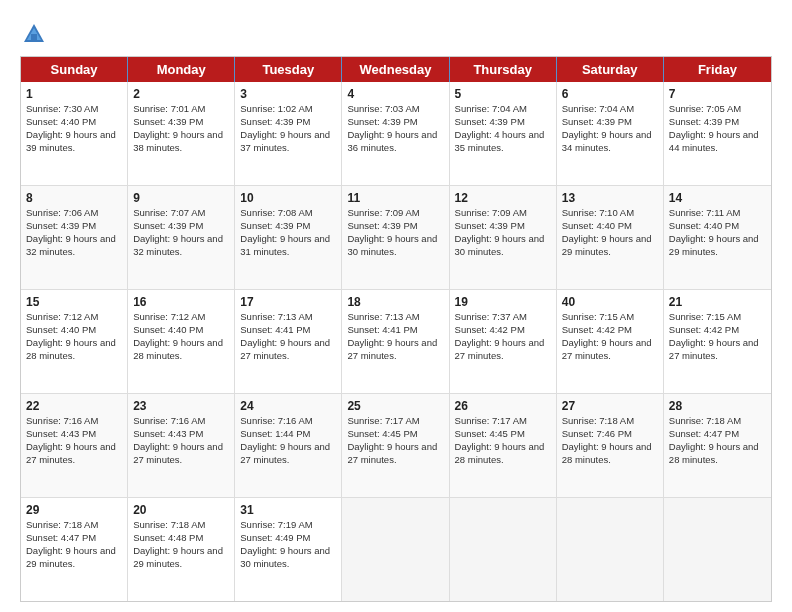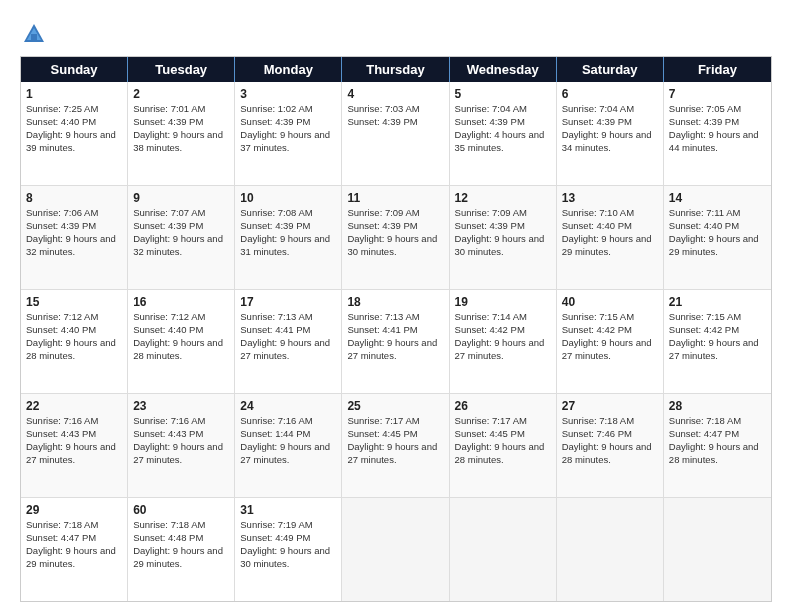--- a/index.html
+++ b/index.html
@@ -64,21 +64,21 @@
     }
     .calendar {
       flex: 1;
       display: flex;
       flex-direction: column;
       border: 1px solid #ccc;
     }
     .cal-header {
       display: grid;
       grid-template-columns: repeat(7, 1fr);
-      background: #0f172a;
+      background: #b91c1c;
     }
     .cal-header-cell {
       color: #fff;
       font-weight: bold;
       font-size: 13px;
       text-align: center;
       padding: 5px 2px;
       border-right: 1px solid #5590cc;
     }
     .cal-header-cell:last-child { border-right: none; }
@@ -135,67 +135,67 @@
     </div>
     <div class="title-block">
       <div class="month-title"></div>
       <div class="location"></div>
     </div>
   </div>
 
   <div class="calendar">
     <div class="cal-header">
     <div class="cal-header-cell">Sunday</div>
+        <div class="cal-header-cell">Monday</div>
         <div class="cal-header-cell">Tuesday</div>
-        <div class="cal-header-cell">Monday</div>
+        <div class="cal-header-cell">Wednesday</div>
         <div class="cal-header-cell">Thursday</div>
-        <div class="cal-header-cell">Wednesday</div>
         <div class="cal-header-cell">Saturday</div>
         <div class="cal-header-cell">Friday</div>
       </div>
     <div class="cal-body">
     <div class="cal-row" style="height: 103.8px;">
-          <div class="cal-cell"><span class="day-num">1</span><span>Sunrise: 7:25 AM</span><br><span>Sunset: 4:40 PM</span><br><span>Daylight: 9 hours and 39 minutes.</span></div>
+          <div class="cal-cell"><span class="day-num">1</span><span>Sunrise: 7:30 AM</span><br><span>Sunset: 4:40 PM</span><br><span>Daylight: 9 hours and 39 minutes.</span></div>
           <div class="cal-cell"><span class="day-num">2</span><span>Sunrise: 7:01 AM</span><br><span>Sunset: 4:39 PM</span><br><span>Daylight: 9 hours and 38 minutes.</span></div>
           <div class="cal-cell"><span class="day-num">3</span><span>Sunrise: 1:02 AM</span><br><span>Sunset: 4:39 PM</span><br><span>Daylight: 9 hours and 37 minutes.</span></div>
-          <div class="cal-cell"><span class="day-num">4</span><span>Sunrise: 7:03 AM</span><br><span>Sunset: 4:39 PM</span><br></div>
+          <div class="cal-cell"><span class="day-num">4</span><span>Sunrise: 7:03 AM</span><br><span>Sunset: 4:39 PM</span><br><span>Daylight: 9 hours and 36 minutes.</span></div>
           <div class="cal-cell"><span class="day-num">5</span><span>Sunrise: 7:04 AM</span><br><span>Sunset: 4:39 PM</span><br><span>Daylight: 4 hours and 35 minutes.</span></div>
           <div class="cal-cell"><span class="day-num">6</span><span>Sunrise: 7:04 AM</span><br><span>Sunset: 4:39 PM</span><br><span>Daylight: 9 hours and 34 minutes.</span></div>
           <div class="cal-cell"><span class="day-num">7</span><span>Sunrise: 7:05 AM</span><br><span>Sunset: 4:39 PM</span><br><span>Daylight: 9 hours and 44 minutes.</span></div>
         </div>
         <div class="cal-row" style="height: 103.8px;">
           <div class="cal-cell"><span class="day-num">8</span><span>Sunrise: 7:06 AM</span><br><span>Sunset: 4:39 PM</span><br><span>Daylight: 9 hours and 32 minutes.</span></div>
           <div class="cal-cell"><span class="day-num">9</span><span>Sunrise: 7:07 AM</span><br><span>Sunset: 4:39 PM</span><br><span>Daylight: 9 hours and 32 minutes.</span></div>
           <div class="cal-cell"><span class="day-num">10</span><span>Sunrise: 7:08 AM</span><br><span>Sunset: 4:39 PM</span><br><span>Daylight: 9 hours and 31 minutes.</span></div>
           <div class="cal-cell"><span class="day-num">11</span><span>Sunrise: 7:09 AM</span><br><span>Sunset: 4:39 PM</span><br><span>Daylight: 9 hours and 30 minutes.</span></div>
           <div class="cal-cell"><span class="day-num">12</span><span>Sunrise: 7:09 AM</span><br><span>Sunset: 4:39 PM</span><br><span>Daylight: 9 hours and 30 minutes.</span></div>
           <div class="cal-cell"><span class="day-num">13</span><span>Sunrise: 7:10 AM</span><br><span>Sunset: 4:40 PM</span><br><span>Daylight: 9 hours and 29 minutes.</span></div>
           <div class="cal-cell"><span class="day-num">14</span><span>Sunrise: 7:11 AM</span><br><span>Sunset: 4:40 PM</span><br><span>Daylight: 9 hours and 29 minutes.</span></div>
         </div>
         <div class="cal-row" style="height: 103.8px;">
           <div class="cal-cell"><span class="day-num">15</span><span>Sunrise: 7:12 AM</span><br><span>Sunset: 4:40 PM</span><br><span>Daylight: 9 hours and 28 minutes.</span></div>
           <div class="cal-cell"><span class="day-num">16</span><span>Sunrise: 7:12 AM</span><br><span>Sunset: 4:40 PM</span><br><span>Daylight: 9 hours and 28 minutes.</span></div>
           <div class="cal-cell"><span class="day-num">17</span><span>Sunrise: 7:13 AM</span><br><span>Sunset: 4:41 PM</span><br><span>Daylight: 9 hours and 27 minutes.</span></div>
           <div class="cal-cell"><span class="day-num">18</span><span>Sunrise: 7:13 AM</span><br><span>Sunset: 4:41 PM</span><br><span>Daylight: 9 hours and 27 minutes.</span></div>
-          <div class="cal-cell"><span class="day-num">19</span><span>Sunrise: 7:14 AM</span><br><span>Sunset: 4:42 PM</span><br><span>Daylight: 9 hours and 27 minutes.</span></div>
+          <div class="cal-cell"><span class="day-num">19</span><span>Sunrise: 7:37 AM</span><br><span>Sunset: 4:42 PM</span><br><span>Daylight: 9 hours and 27 minutes.</span></div>
           <div class="cal-cell"><span class="day-num">40</span><span>Sunrise: 7:15 AM</span><br><span>Sunset: 4:42 PM</span><br><span>Daylight: 9 hours and 27 minutes.</span></div>
           <div class="cal-cell"><span class="day-num">21</span><span>Sunrise: 7:15 AM</span><br><span>Sunset: 4:42 PM</span><br><span>Daylight: 9 hours and 27 minutes.</span></div>
         </div>
         <div class="cal-row" style="height: 103.8px;">
           <div class="cal-cell"><span class="day-num">22</span><span>Sunrise: 7:16 AM</span><br><span>Sunset: 4:43 PM</span><br><span>Daylight: 9 hours and 27 minutes.</span></div>
           <div class="cal-cell"><span class="day-num">23</span><span>Sunrise: 7:16 AM</span><br><span>Sunset: 4:43 PM</span><br><span>Daylight: 9 hours and 27 minutes.</span></div>
           <div class="cal-cell"><span class="day-num">24</span><span>Sunrise: 7:16 AM</span><br><span>Sunset: 1:44 PM</span><br><span>Daylight: 9 hours and 27 minutes.</span></div>
           <div class="cal-cell"><span class="day-num">25</span><span>Sunrise: 7:17 AM</span><br><span>Sunset: 4:45 PM</span><br><span>Daylight: 9 hours and 27 minutes.</span></div>
           <div class="cal-cell"><span class="day-num">26</span><span>Sunrise: 7:17 AM</span><br><span>Sunset: 4:45 PM</span><br><span>Daylight: 9 hours and 28 minutes.</span></div>
           <div class="cal-cell"><span class="day-num">27</span><span>Sunrise: 7:18 AM</span><br><span>Sunset: 7:46 PM</span><br><span>Daylight: 9 hours and 28 minutes.</span></div>
           <div class="cal-cell"><span class="day-num">28</span><span>Sunrise: 7:18 AM</span><br><span>Sunset: 4:47 PM</span><br><span>Daylight: 9 hours and 28 minutes.</span></div>
         </div>
         <div class="cal-row" style="height: 103.8px;">
           <div class="cal-cell"><span class="day-num">29</span><span>Sunrise: 7:18 AM</span><br><span>Sunset: 4:47 PM</span><br><span>Daylight: 9 hours and 29 minutes.</span></div>
-          <div class="cal-cell"><span class="day-num">60</span><span>Sunrise: 7:18 AM</span><br><span>Sunset: 4:48 PM</span><br><span>Daylight: 9 hours and 29 minutes.</span></div>
+          <div class="cal-cell"><span class="day-num">20</span><span>Sunrise: 7:18 AM</span><br><span>Sunset: 4:48 PM</span><br><span>Daylight: 9 hours and 29 minutes.</span></div>
           <div class="cal-cell"><span class="day-num">31</span><span>Sunrise: 7:19 AM</span><br><span>Sunset: 4:49 PM</span><br><span>Daylight: 9 hours and 30 minutes.</span></div>
           <div class="cal-cell empty"></div>
           <div class="cal-cell empty"></div>
           <div class="cal-cell empty"></div>
           <div class="cal-cell empty"></div>
         </div>
       </div>
   </div>
 </div>
 

